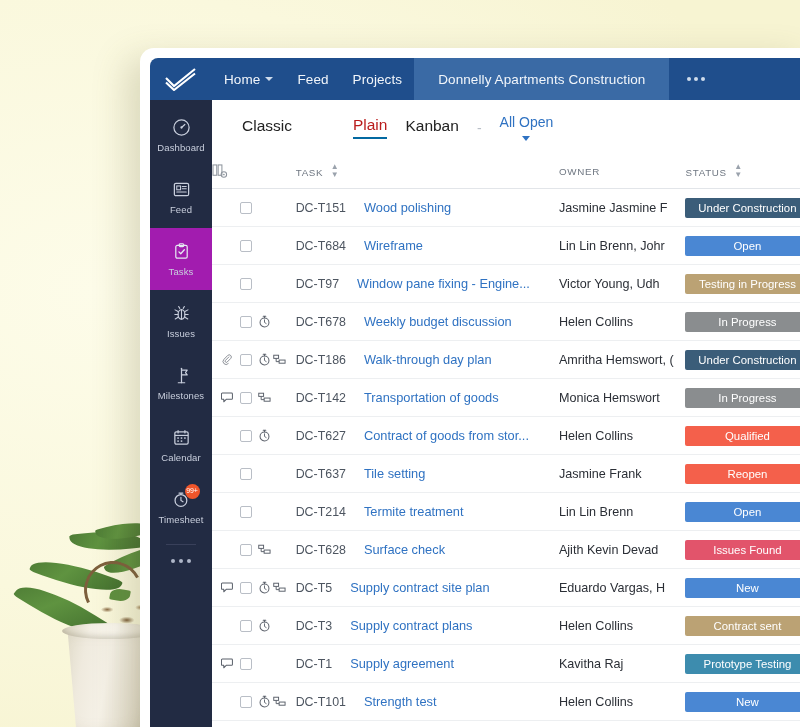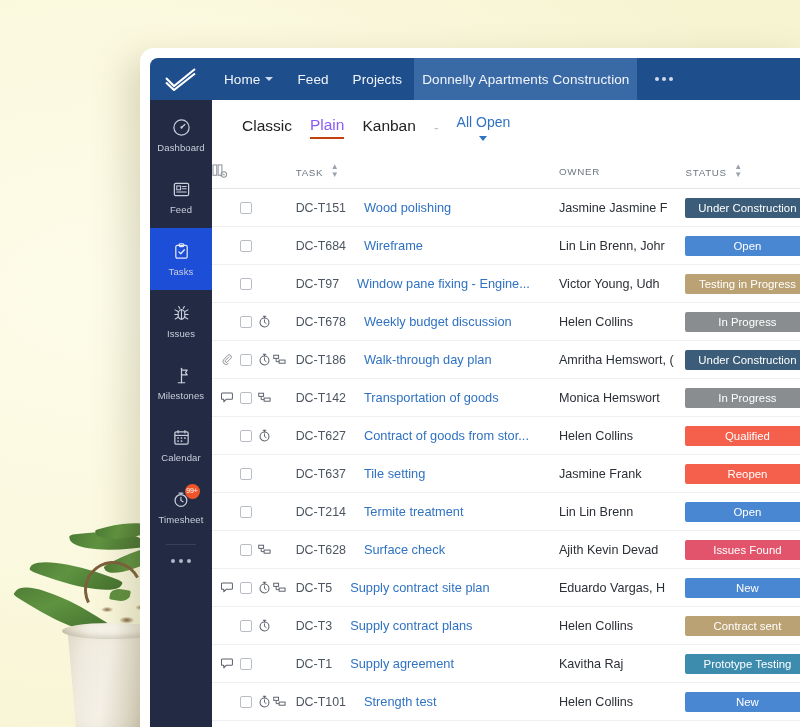--- a/index.html
+++ b/index.html
@@ -133,21 +133,21 @@
   }
   .nav-item .caret {
     margin-left: 5px;
     width: 0; height: 0;
     border-left: 4px solid transparent;
     border-right: 4px solid transparent;
     border-top: 4px solid #cfdcec;
   }
   .nav-item.project {
     background: #3a6aa5;
-    padding: 0 8px;
+    padding: 0 24px;
     font-size: 13.5px;
   }
   .nav-dots {
     display: flex; align-items: center;
     padding: 0 18px;
     gap: 3px;
   }
   .nav-dots i {
     width: 4px; height: 4px; border-radius: 50%;
     background: #cfdcec; display: block;
@@ -165,21 +165,21 @@
     position: relative;
   }
   .side-item {
     height: 62px;
     display: flex; flex-direction: column;
     align-items: center; justify-content: center;
     gap: 5px;
     color: #c9cfdd;
     position: relative;
   }
-  .side-item.active { background: #1d4ed8; align-items: center; }
+  .side-item.active { background: #a21caf; align-items: center; }
   .side-label { font-size: 9.5px; letter-spacing: .1px; }
   .side-ico { position: relative; line-height: 0; }
   .badge {
     position: absolute;
     top: -6px; right: -9px;
     background: #f0552a;
     color: #fff;
     font-size: 7px;
     border-radius: 50%;
     width: 15px; height: 15px;
@@ -205,21 +205,21 @@
     display: flex; align-items: center;
     padding: 0 0 0 30px;
     gap: 18px;
   }
   .view-tab {
     font-size: 15.5px;
     color: #222;
     padding-bottom: 3px;
     position: relative;
   }
-  .view-tab.active { color: #8b5cf6; border-bottom: 2px solid #c2410c; }
+  .view-tab.active { color: #b91c1c; border-bottom: 2px solid #0369a1; margin-left: 43px; }
   .view-dash { color: #b9bfc7; font-size: 14px; }
   .filter {
     display: flex; align-items: center; gap: 6px;
     color: #2f72c2; font-size: 14px; flex-direction: column;
   }
   .filter .caret {
     width: 0; height: 0;
     border-left: 4px solid transparent;
     border-right: 4px solid transparent;
     border-top: 5px solid #2f72c2;

